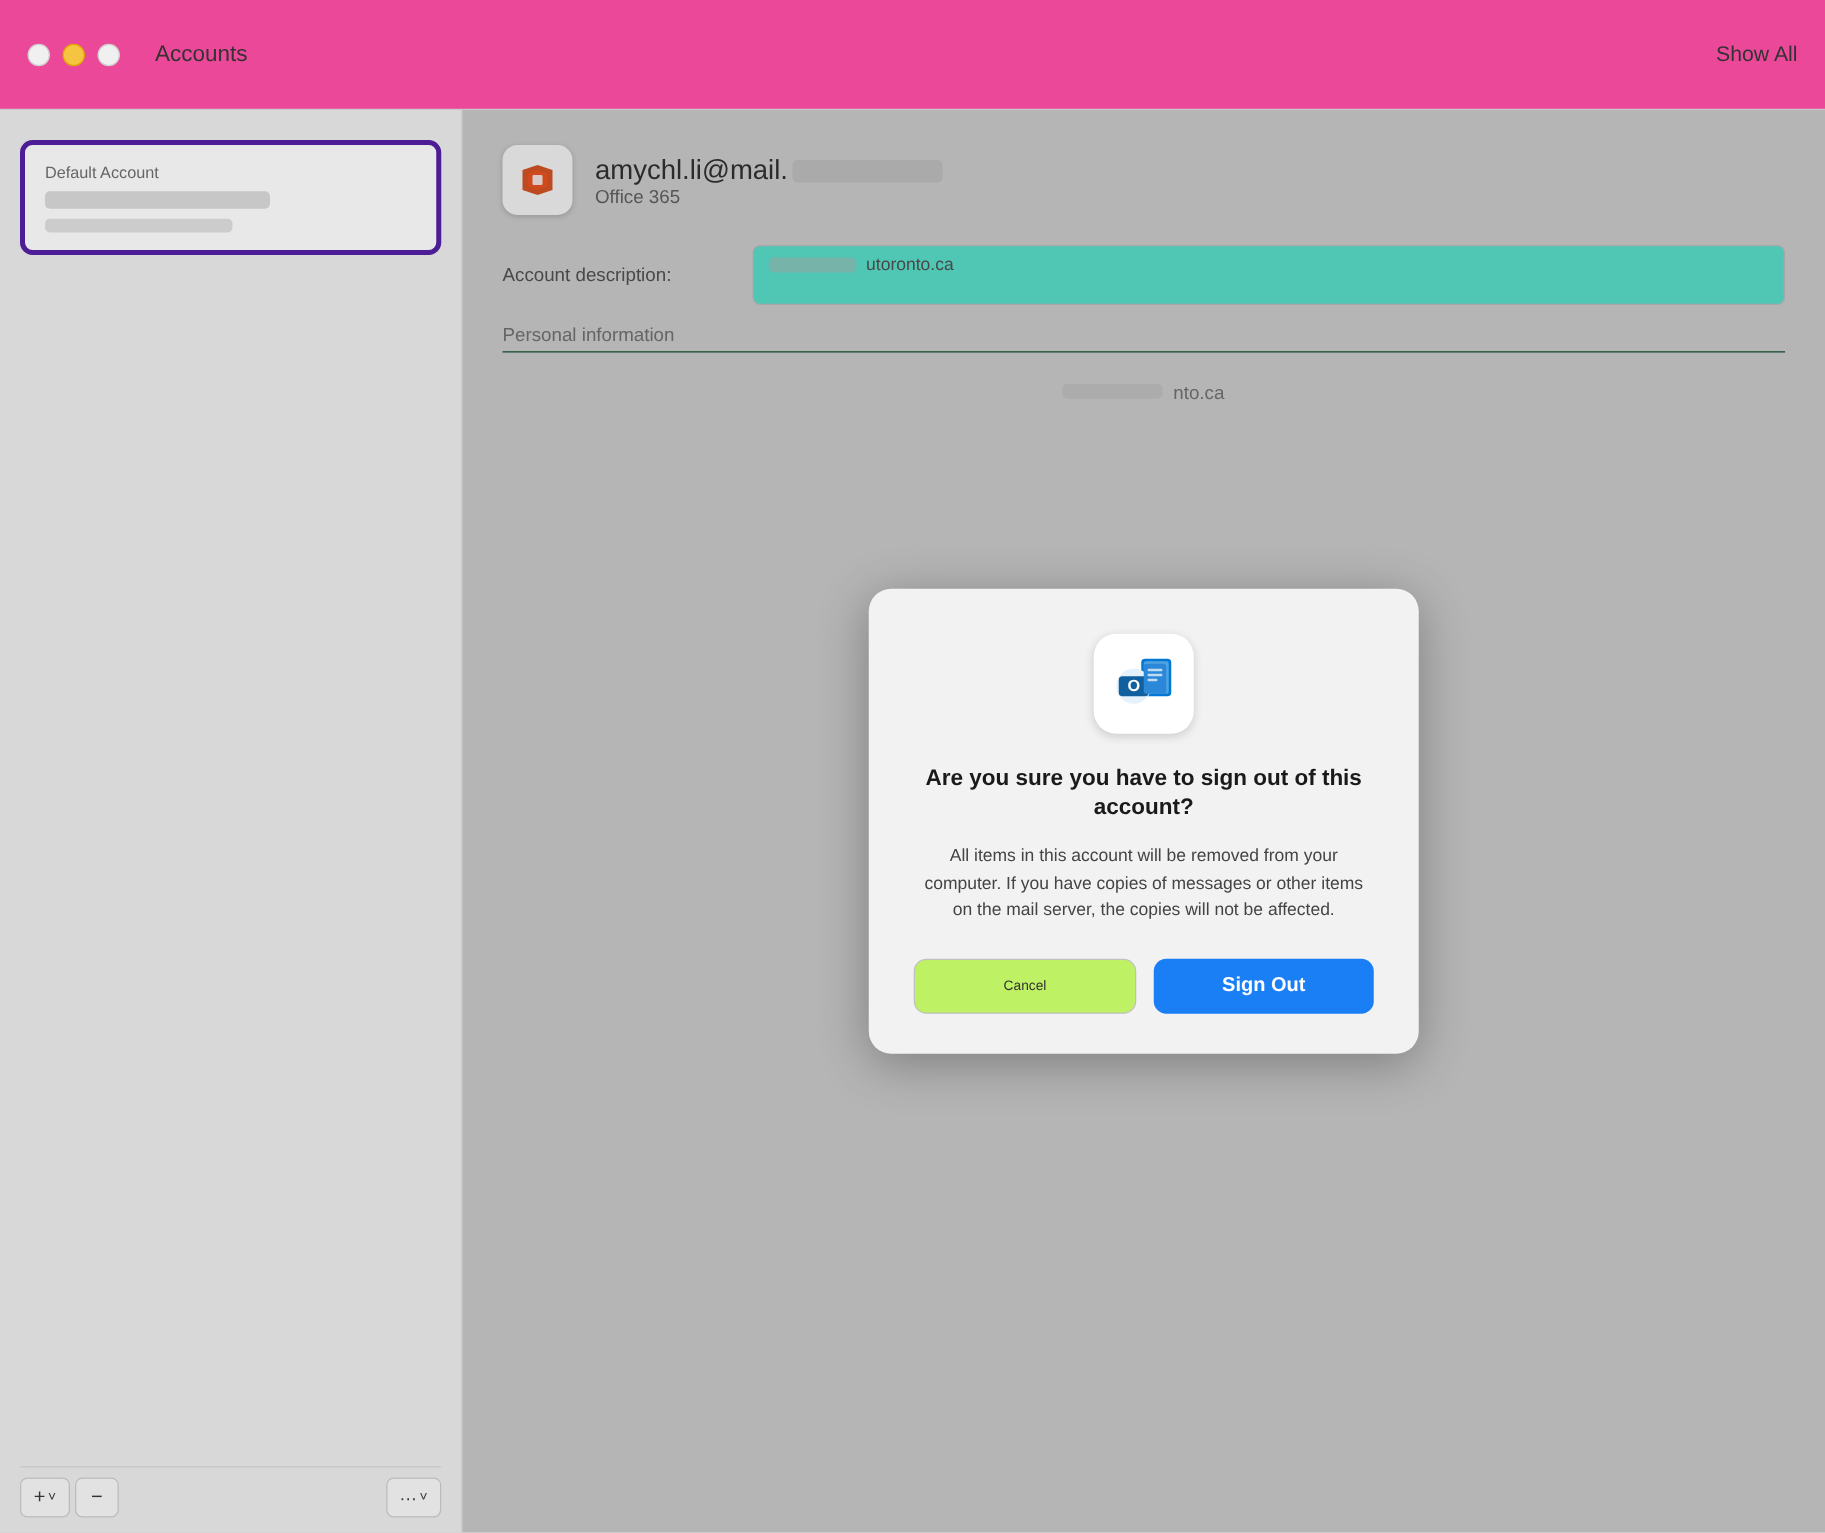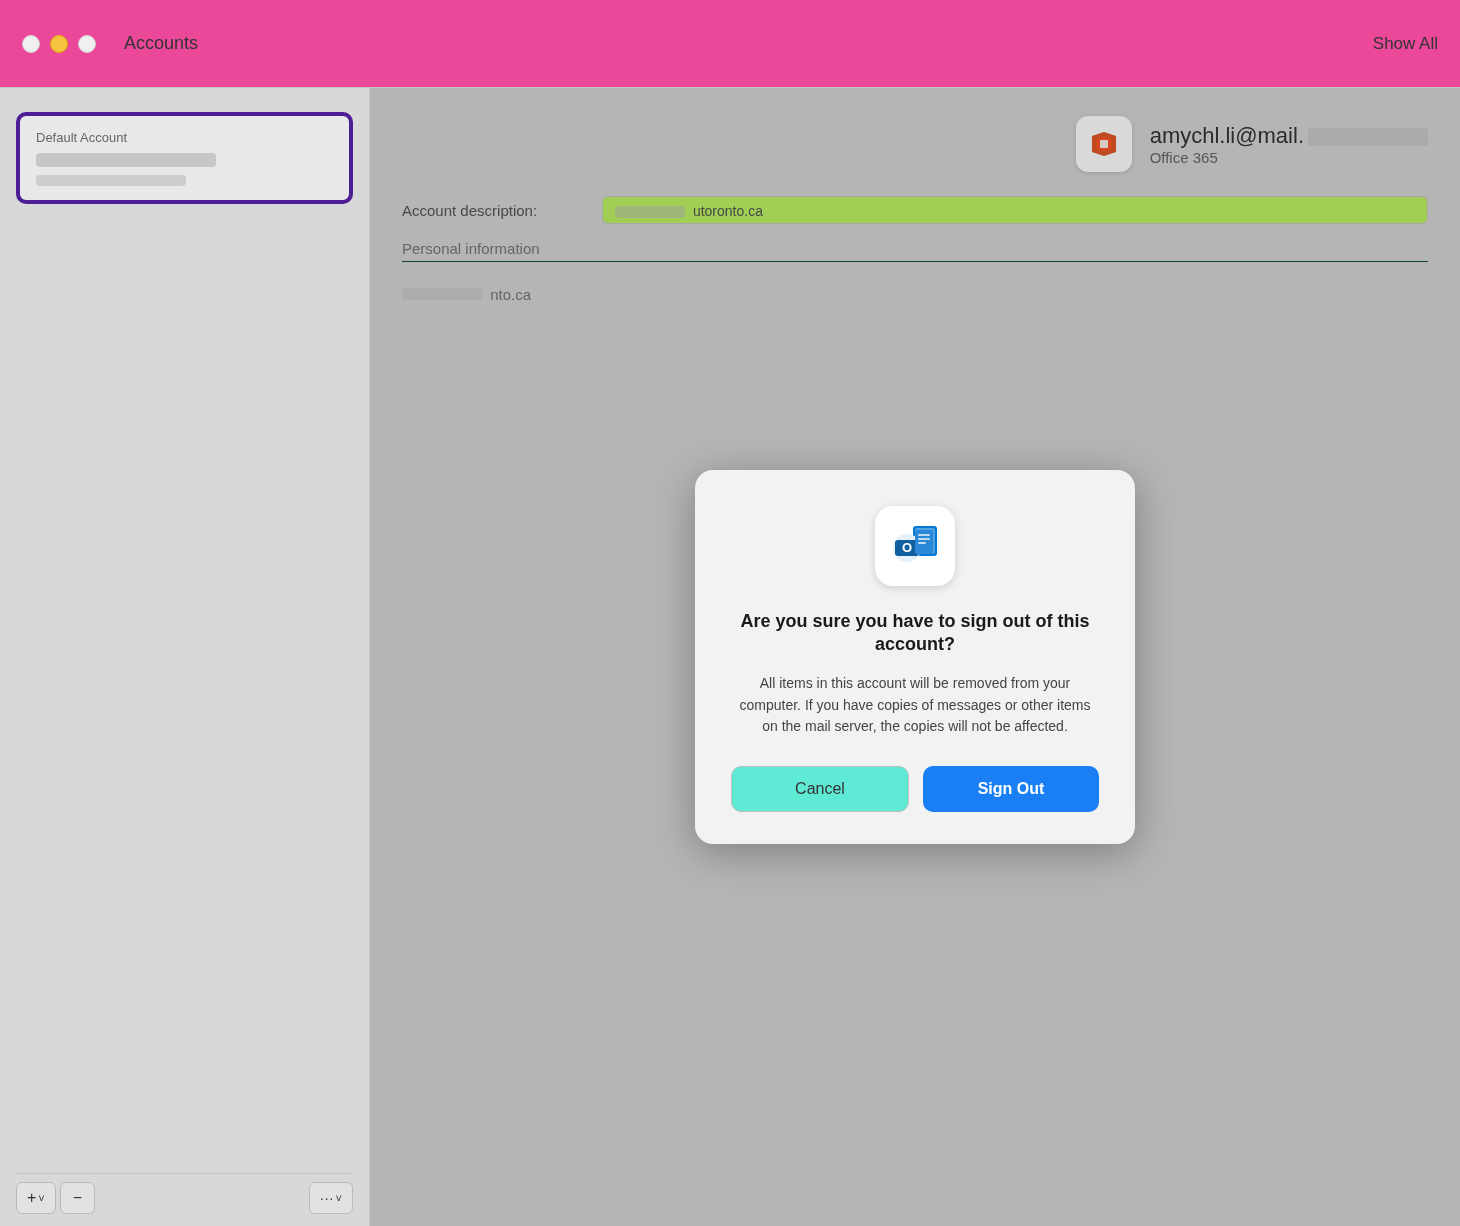--- a/index.html
+++ b/index.html
@@ -151,21 +151,20 @@
       background: #d5d5d5;
       padding: 28px 32px;
       position: relative;
       filter: blur(0px);
     }
     .detail-header {
       display: flex;
       align-items: center;
       gap: 18px;
       margin-bottom: 24px;
-      justify-content: flex-end;
     }
     .office-icon {
       width: 56px;
       height: 56px;
       border-radius: 12px;
       background: white;
       display: flex;
       align-items: center;
       justify-content: center;
       box-shadow: 0 1px 4px rgba(0,0,0,0.15);
@@ -196,27 +195,27 @@
       margin-bottom: 16px;
     }
     .detail-row-label {
       font-size: 15px;
       color: #555;
       width: 200px;
       flex-shrink: 0;
     }
     .detail-row-input {
       flex: 1;
-      background: #bef264;
+      background: #5eead4;
       border: 1px solid #c5c5c5;
       border-radius: 6px;
       padding: 6px 12px;
       font-size: 14px;
       color: #555;
-      height: 28px;
+      height: 48px;
     }
 
     .section-label {
       font-size: 15px;
       color: #777;
       margin-bottom: 12px;
       padding-bottom: 4px;
       border-bottom: 1px solid #14532d;
     }
 
@@ -266,25 +265,25 @@
       line-height: 1.55;
       margin-bottom: 28px;
     }
     .modal-buttons {
       display: flex;
       gap: 14px;
       width: 100%;
     }
     .modal-cancel-btn {
       flex: 1;
-      background: #5eead4;
+      background: #bef264;
       border: 1px solid #c0c0c0;
       border-radius: 10px;
       padding: 13px 0;
-      font-size: 16px;
+      font-size: 11px;
       font-weight: 500;
       color: #333;
       cursor: pointer;
     }
     .modal-signout-btn {
       flex: 1;
       background: #1a7ff5;
       border: none;
       border-radius: 10px;
       padding: 13px 0;
@@ -364,21 +363,21 @@
     <div class="detail-row">
       <span class="detail-row-label">Account description:</span>
       <div class="detail-row-input">
         <span class="blurred-text" style="width:70px; height:12px; display:inline-block; background:#bbb; opacity:0.5; margin-right:4px; vertical-align:middle;"></span>
         <span>utoronto.ca</span>
       </div>
     </div>
 
     <div class="section-label">Personal information</div>
     <div style="padding: 12px 0; color: #777; font-size:15px;">
-      <div style="margin-bottom:8px;">
+      <div style="margin-bottom:8px;text-align:center;">
         <span class="blurred-text" style="width:80px; height:12px; display:inline-block; opacity:0.4; margin-right:4px;"></span>
         <span>nto.ca</span>
       </div>
     </div>
 
     <div class="modal-overlay">
       <div class="modal">
 
         <div class="modal-icon">
           <svg class="outlook-svg" viewBox="0 0 60 60" xmlns="http://www.w3.org/2000/svg">

